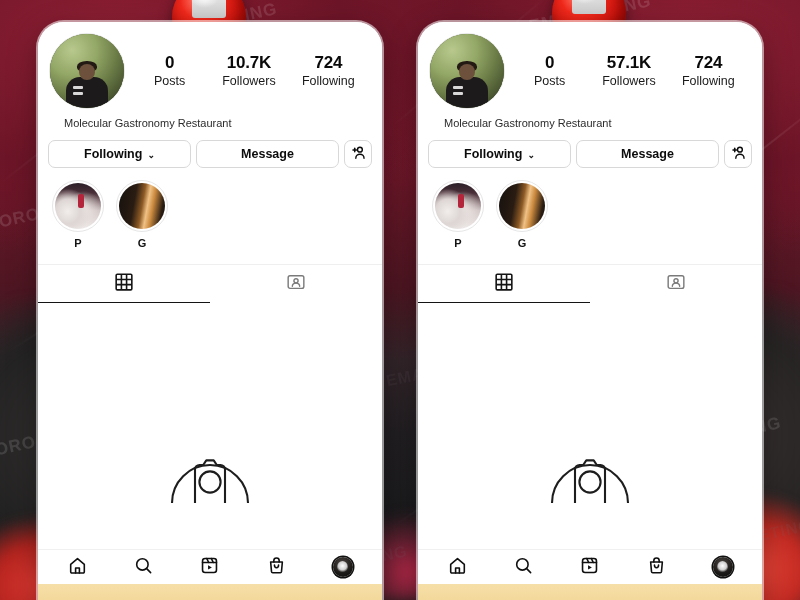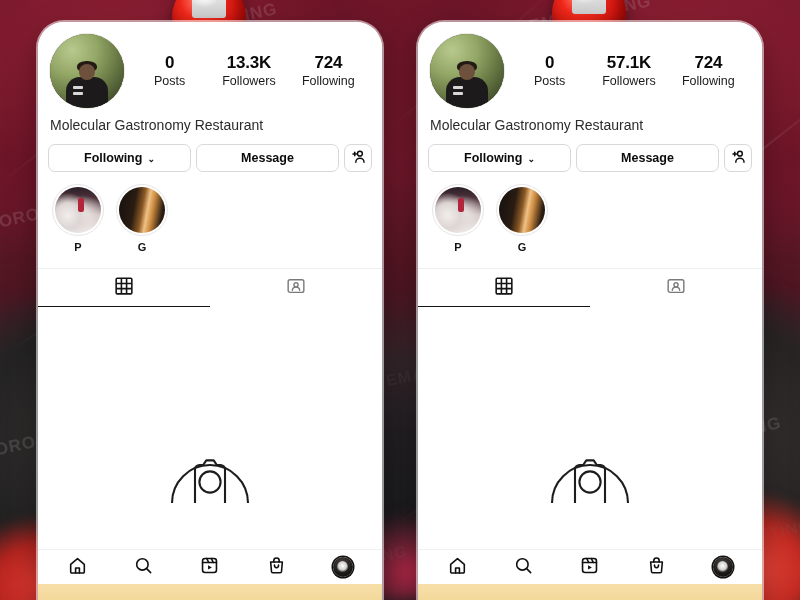--- a/index.html
+++ b/index.html
@@ -207,22 +207,22 @@
     line-height: 1.25;
     letter-spacing: -0.2px;
   }
   .stat .lbl {
     font-size: 12.5px;
     color: #1a1a1a;
     line-height: 1.35;
   }
 
   .bio {
-    padding: 8px 12px 0 12px;
-    font-size: 14px;
+    padding: 8px 12px 0 26px;
+    font-size: 11px;
     color: #2b2b2b;
     line-height: 1.3;
     white-space: nowrap;
   }
 
   
   .actions {
     display: flex;
     gap: 5px;
     padding: 10px 10px 0 10px;
@@ -425,21 +425,21 @@
               <div class="person-head"></div>
               <div class="badge1"></div>
               <div class="badge2"></div>
             </div>
             <div class="stats">
               <div class="stat">
                 <div class="num">0</div>
                 <div class="lbl">Posts</div>
               </div>
               <div class="stat">
-                <div class="num">13.3K</div>
+                <div class="num">10.7K</div>
                 <div class="lbl">Followers</div>
               </div>
               <div class="stat">
                 <div class="num">724</div>
                 <div class="lbl">Following</div>
               </div>
             </div>
           </div>
           <div class="bio">Molecular Gastronomy Restaurant</div>
           <div class="actions">

